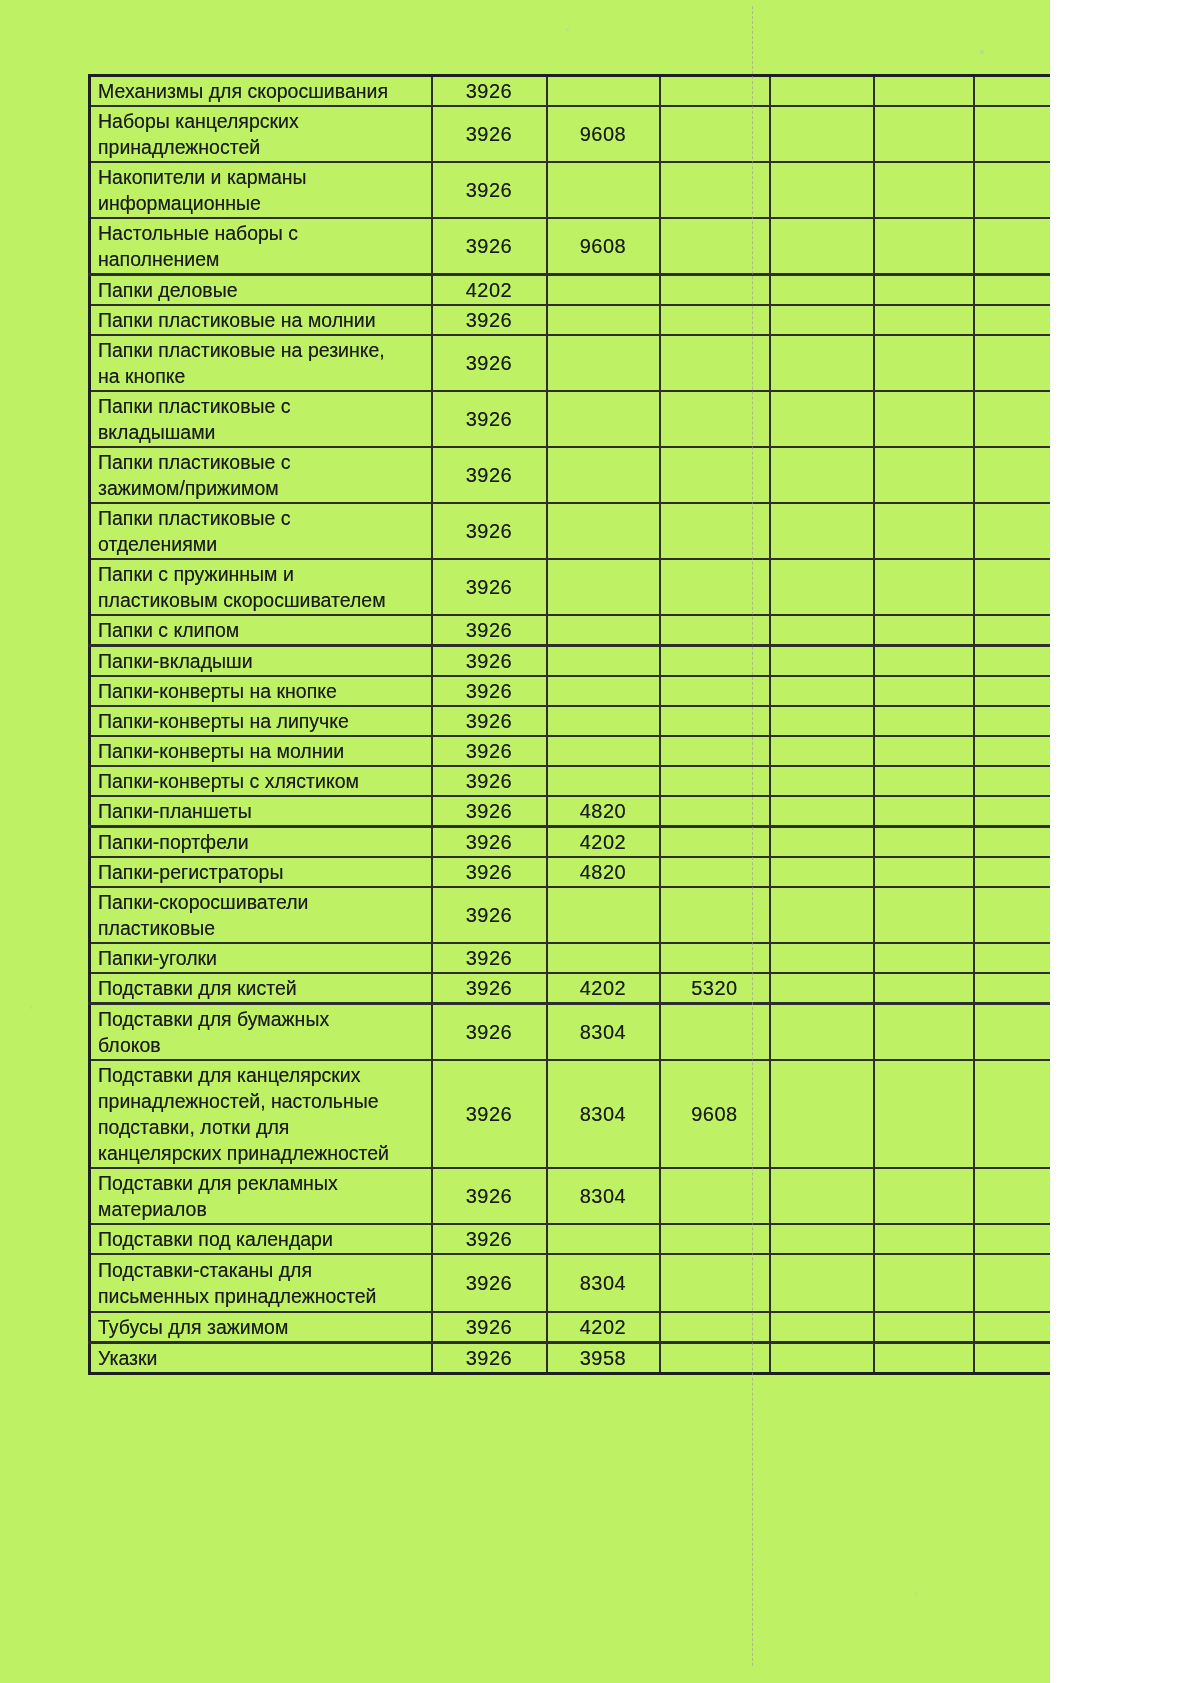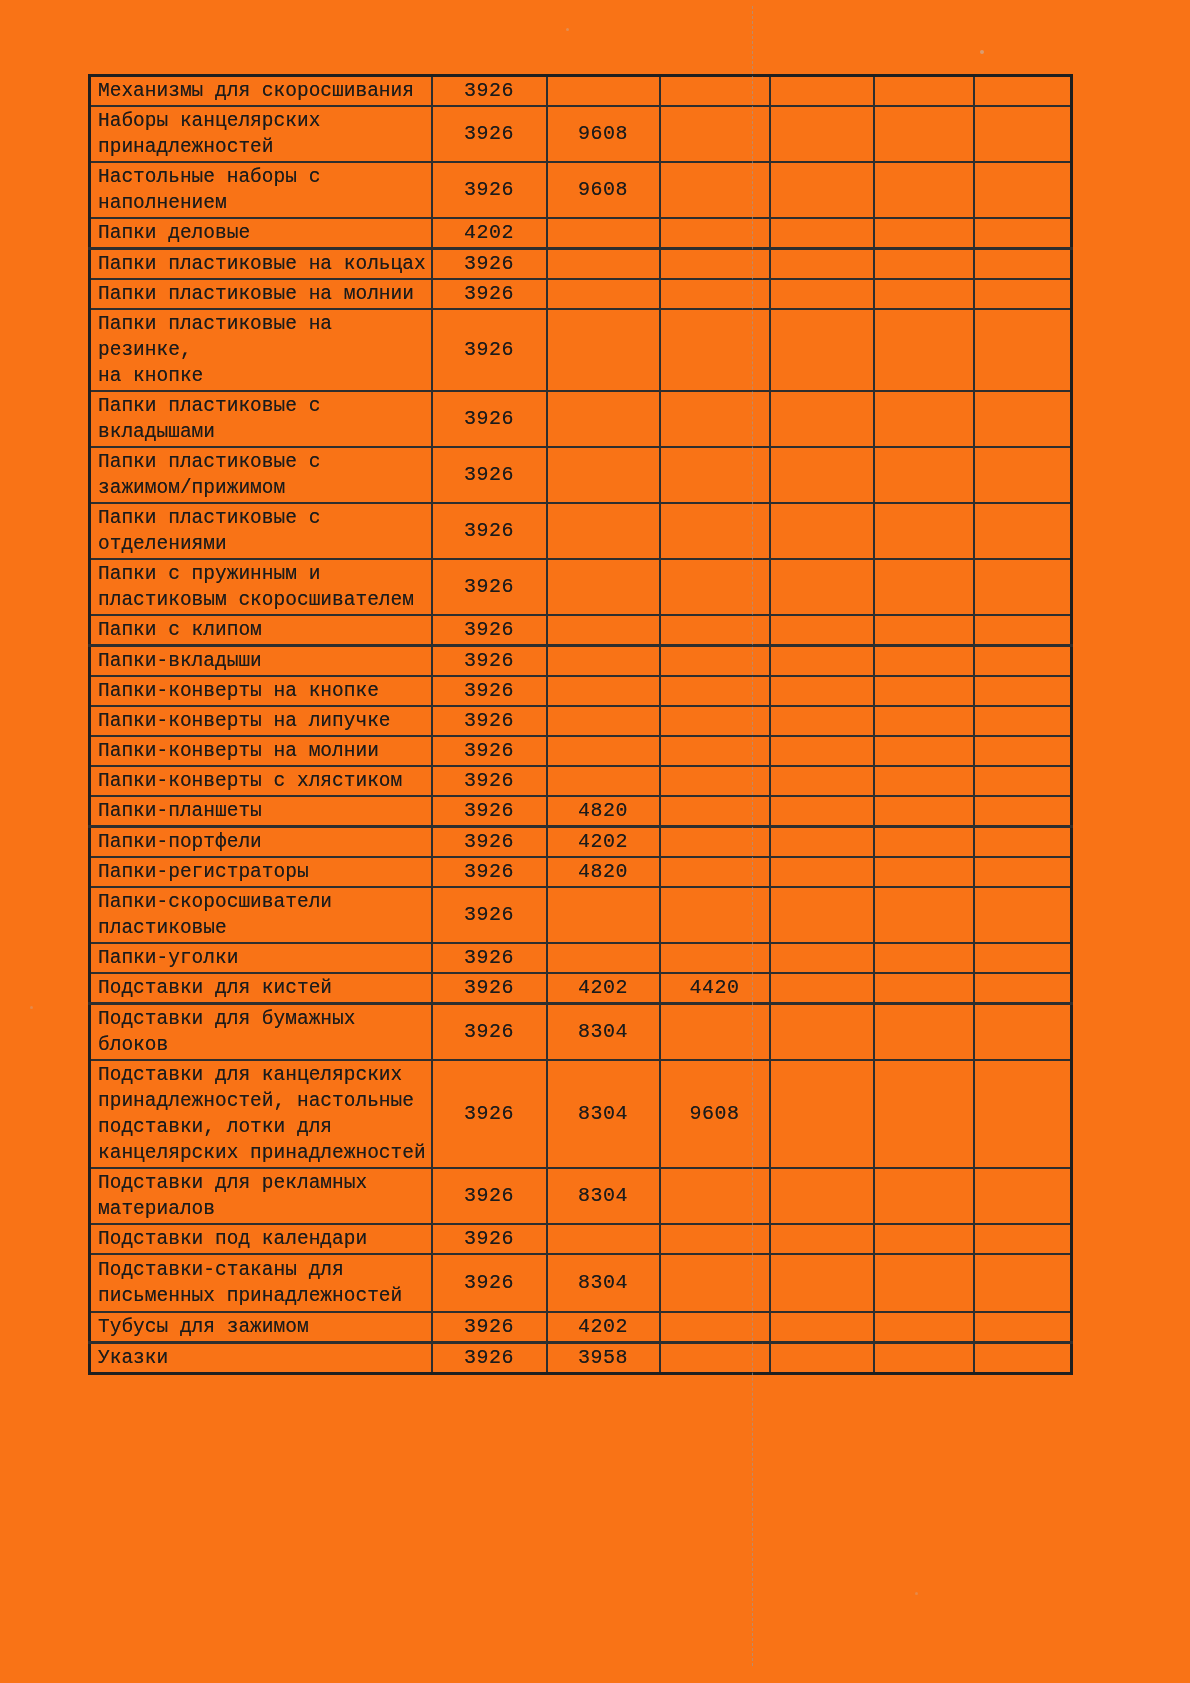--- a/index.html
+++ b/index.html
@@ -1,21 +1,21 @@
 <!DOCTYPE html>
 <html><head>
 <meta charset="utf-8">
 <style>
   html,body{margin:0;padding:0;background:#ffffff;}
   .page{
     position:relative;
-    width:1190px;height:1683px;
-    background:#f97316;
+    width:1050px;height:1683px;
+    background:#bef264;
     overflow:hidden;
-    font-family:Liberation Mono, monospace;
+    font-family:Liberation Sans, sans-serif;
   }
   .doc-table{
     position:absolute;left:88px;top:74px;
     width:982px;
     border-collapse:collapse;
     table-layout:fixed;
     color:#1b1b1b;
     font-size:19.5px;
   }
   .doc-table td{
@@ -98,48 +98,49 @@
           <td class="name">Наборы канцелярских
 принадлежностей</td>
           <td class="code">3926</td>
           <td class="code">9608</td>
           <td class="code"></td>
           <td class="code"></td>
           <td class="code"></td>
           <td class="code"></td>
         </tr>
         <tr>
+          <td class="name">Накопители и карманы
+информационные</td>
+          <td class="code">3926</td>
+          <td class="code"></td>
+          <td class="code"></td>
+          <td class="code"></td>
+          <td class="code"></td>
+          <td class="code"></td>
+        </tr>
+        <tr>
           <td class="name">Настольные наборы с
 наполнением</td>
           <td class="code">3926</td>
           <td class="code">9608</td>
           <td class="code"></td>
           <td class="code"></td>
           <td class="code"></td>
           <td class="code"></td>
         </tr>
         <tr>
           <td class="name">Папки деловые</td>
           <td class="code">4202</td>
           <td class="code"></td>
           <td class="code"></td>
           <td class="code"></td>
           <td class="code"></td>
           <td class="code"></td>
         </tr>
         <tr>
-          <td class="name">Папки пластиковые на кольцах</td>
-          <td class="code">3926</td>
-          <td class="code"></td>
-          <td class="code"></td>
-          <td class="code"></td>
-          <td class="code"></td>
-          <td class="code"></td>
-        </tr>
-        <tr>
           <td class="name">Папки пластиковые на молнии</td>
           <td class="code">3926</td>
           <td class="code"></td>
           <td class="code"></td>
           <td class="code"></td>
           <td class="code"></td>
           <td class="code"></td>
         </tr>
         <tr>
           <td class="name">Папки пластиковые на резинке,
@@ -288,21 +289,21 @@
           <td class="code"></td>
           <td class="code"></td>
           <td class="code"></td>
           <td class="code"></td>
           <td class="code"></td>
         </tr>
         <tr>
           <td class="name">Подставки для кистей</td>
           <td class="code">3926</td>
           <td class="code">4202</td>
-          <td class="code">4420</td>
+          <td class="code">5320</td>
           <td class="code"></td>
           <td class="code"></td>
           <td class="code"></td>
         </tr>
         <tr>
           <td class="name">Подставки для бумажных
 блоков</td>
           <td class="code">3926</td>
           <td class="code">8304</td>
           <td class="code"></td>

